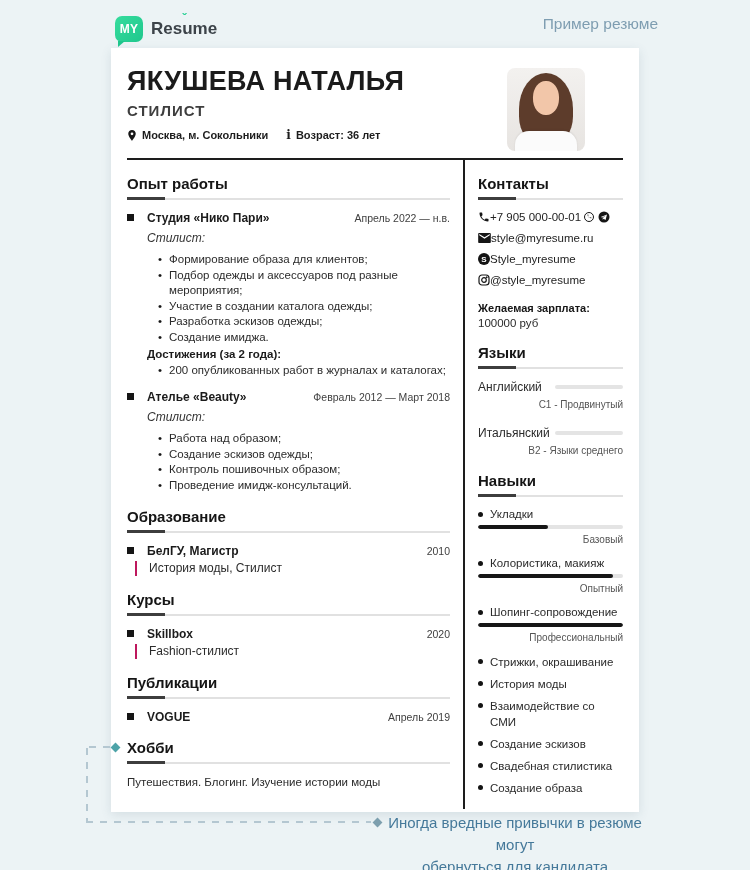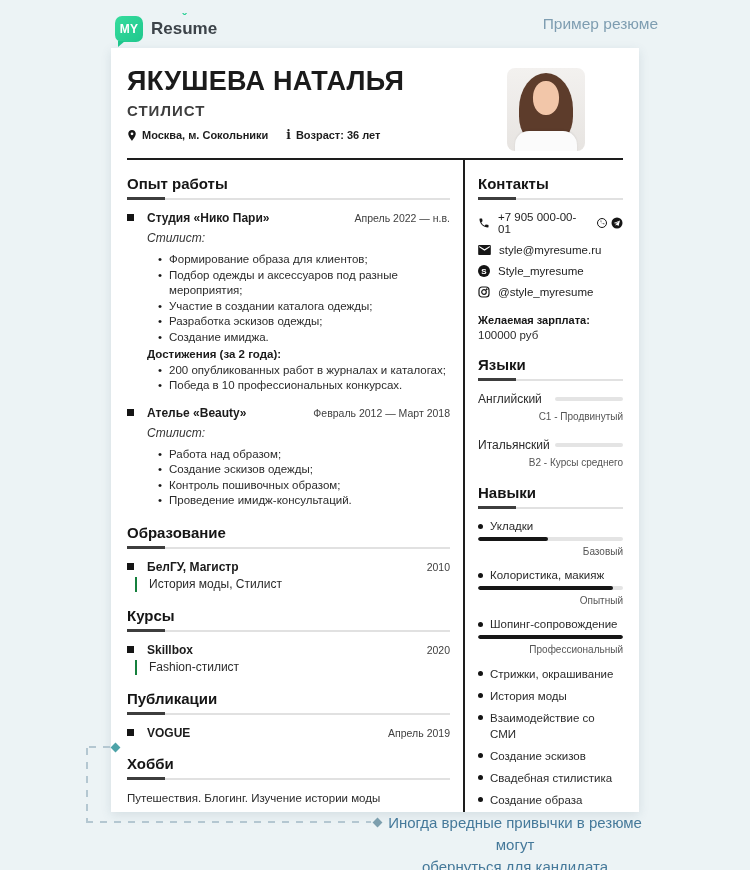--- a/index.html
+++ b/index.html
@@ -69,25 +69,25 @@
   .entry-head { position:relative; display:flex; align-items:baseline; padding-left:20px; font-size:12px; }
   .entry-head::before { content:""; position:absolute; left:0; top:3px; width:7px; height:7px; background:#151515; }
   .entry-title { font-weight:800; color:#1b1b1b; }
   .entry-date { margin-left:auto; font-size:10.5px; color:#3f3f3f; }
   .entry-role { font-style:italic; font-size:12px; color:#333; margin:6px 0 7px 20px; }
   ul.duties { list-style:none; margin-left:31px; margin-bottom:2px; }
   ul.duties li, ul.dot-list li { position:relative; padding-left:11px; font-size:11.5px; color:#2b2b2b; line-height:15.5px; }
   ul.duties li::before { content:"•"; position:absolute; left:0; color:#151515; }
   .ach-title { font-weight:800; font-size:11.5px; color:#1b1b1b; margin-left:20px; line-height:15.5px; }
   .entry { margin-bottom:12px; }
-  .entry-sub { margin-left:8px; border-left:2px solid #15803d; padding-left:12px; font-size:12px; color:#2b2b2b; margin-top:3px; line-height:15px; }
+  .entry-sub { margin-left:8px; border-left:2px solid #be185d; padding-left:12px; font-size:12px; color:#2b2b2b; margin-top:3px; line-height:15px; }
   .plain-text { font-size:11.5px; color:#2b2b2b; line-height:15.5px; }
 
   
-  .contact-row { display:flex; align-items:center; gap:8px; font-size:11.5px; color:#222; margin-bottom:9px; }
+  .contact-row { display:flex; align-items:center; gap:0; font-size:11.5px; color:#222; margin-bottom:9px; }
   .cicon { flex:0 0 auto; display:flex; align-items:center; }
   .after-icons { display:flex; gap:3px; align-items:center; margin-left:2px; }
   .skype-badge { width:12px; height:12px; border-radius:50%; background:#141414; color:#fff; font-size:8px; font-weight:bold; display:flex; align-items:center; justify-content:center; }
   .salary { margin-top:16px; }
   .salary-label { font-size:11px; font-weight:800; color:#161616; }
   .salary-value { font-size:11.5px; color:#2b2b2b; margin-top:3px; }
 
   .lang-item { margin-bottom:16px; }
   .lang-row { display:flex; align-items:center; }
   .lang-name { flex:1; font-size:12px; color:#2b2b2b; }
@@ -171,21 +171,20 @@
         <ul class="duties">
           <li>Формирование образа для клиентов;</li>
           <li>Подбор одежды и аксессуаров под разные мероприятия;</li>
           <li>Участие в создании каталога одежды;</li>
           <li>Разработка эскизов одежды;</li>
           <li>Создание имиджа.</li>
         </ul>
         <div class="ach-title">Достижения (за 2 года):</div>
         <ul class="duties">
           <li>200 опубликованных работ в журналах и каталогах;</li>
-          <li>Победа в 10 профессиональных конкурсах.</li>
         </ul>
       </div>
 
       <div class="entry">
         <div class="entry-head">
           <span class="entry-title">Ателье «Beauty»</span>
           <span class="entry-date">Февраль 2012 — Март 2018</span>
         </div>
         <div class="entry-role">Стилист:</div>
         <ul class="duties">
@@ -294,21 +293,21 @@
           <span class="bar lang-bar"><span class="bar-fill" style="width:85%"></span></span>
         </div>
         <div class="level">C1 - Продвинутый</div>
       </div>
 
       <div class="lang-item">
         <div class="lang-row">
           <span class="lang-name">Итальянский</span>
           <span class="bar lang-bar"><span class="bar-fill" style="width:64%"></span></span>
         </div>
-        <div class="level">B2 - Курсы среднего</div>
+        <div class="level">B2 - Языки среднего</div>
       </div>
 
       <div class="sec-title">Навыки</div>
       <div class="sec-rule"></div>
 
       <div class="skillbar-item">
         <div class="dot-label">Укладки</div>
         <div class="bar">
             <div class="bar-fill" style="width:48%"></div>
           </div>

